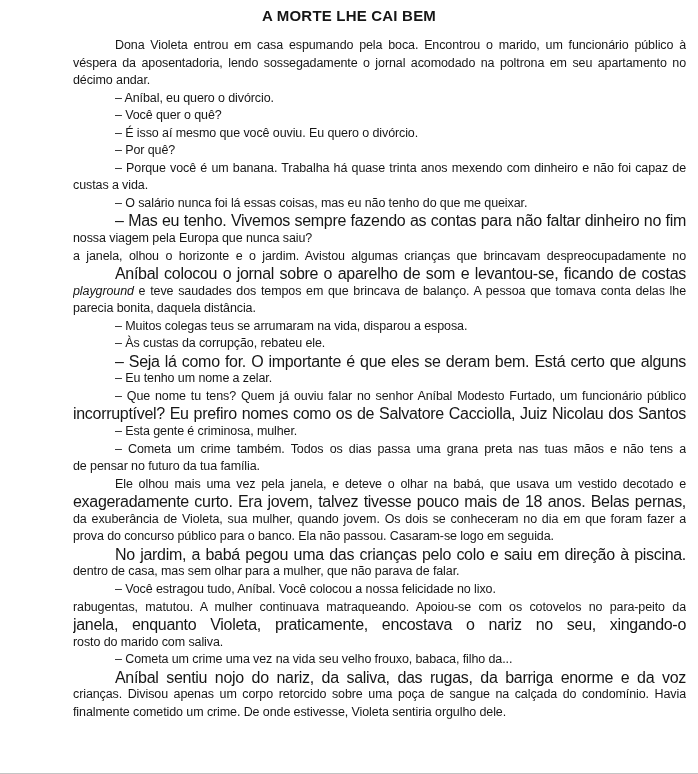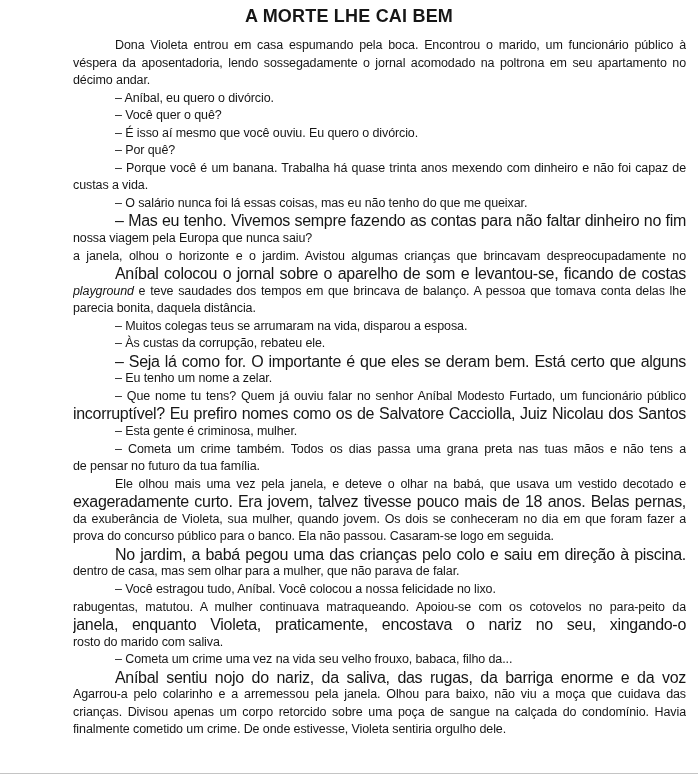--- a/index.html
+++ b/index.html
@@ -10,21 +10,21 @@
     background:#ffffff;
     font-family:"Liberation Sans", sans-serif;
     color:#161616;
     box-sizing:border-box;
     border-bottom:1px solid #c4c4c4;
     overflow:hidden;
   }
   .doc-title{
     padding-top:7px;
     text-align:center;
-    font-size:18px;
+    font-size:15px;
     font-weight:700;
     letter-spacing:.2px;
     height:18px;
     line-height:18px;
   }
   .text-block{
     margin-top:12px;
     padding-left:40px;
   }
   .line{
@@ -89,17 +89,16 @@
       <div class="line just"><span class="num"></span><span class="txt"><span>da exuberância de Violeta, sua mulher, quando jovem. Os dois se conheceram no dia em que foram fazer a</span></span></div>
       <div class="line"><span class="txt"><span>prova do concurso público para o banco. Ela não passou. Casaram-se logo em seguida.</span></span></div>
       <div class="line just ind tight"><span class="num"></span><span class="txt"><span>No jardim, a babá pegou uma das crianças pelo colo e saiu em direção à piscina. Aníbal voltou-se para</span></span></div>
       <div class="line"><span class="num"></span><span class="txt"><span>dentro de casa, mas sem olhar para a mulher, que não parava de falar.</span></span></div>
       <div class="line ind"><span class="num"></span><span class="txt"><span>– Você estragou tudo, Aníbal. Você colocou a nossa felicidade no lixo.</span></span></div>
       <div class="line just"><span class="txt"><span>rabugentas, matutou. A mulher continuava matraqueando. Apoiou-se com os cotovelos no para-peito da</span></span></div>
       <div class="line just tight"><span class="num"></span><span class="txt"><span>janela, enquanto Violeta, praticamente, encostava o nariz no seu, xingando-o incisivamente, respingando o</span></span></div>
       <div class="line"><span class="num"></span><span class="txt"><span>rosto do marido com saliva.</span></span></div>
       <div class="line ind"><span class="num"></span><span class="txt"><span>– Cometa um crime uma vez na vida seu velho frouxo, babaca, filho da...</span></span></div>
       <div class="line just ind tight"><span class="num"></span><span class="txt"><span>Aníbal sentiu nojo do nariz, da saliva, das rugas, da barriga enorme e da voz chorosa de Violeta.</span></span></div>
-      <div class="line just"><span class="txt"><span>Agarrou-a pelo colarinho e a arremessou pela janela. Olhou para baixo, não viu a moça que cuidava das</span></span></div>
       <div class="line just"><span class="num"></span><span class="txt"><span>crianças. Divisou apenas um corpo retorcido sobre uma poça de sangue na calçada do condomínio. Havia</span></span></div>
       <div class="line"><span class="num"></span><span class="txt"><span>finalmente cometido um crime. De onde estivesse, Violeta sentiria orgulho dele.</span></span></div>
     </div>
 </div>
 
 </body></html>

